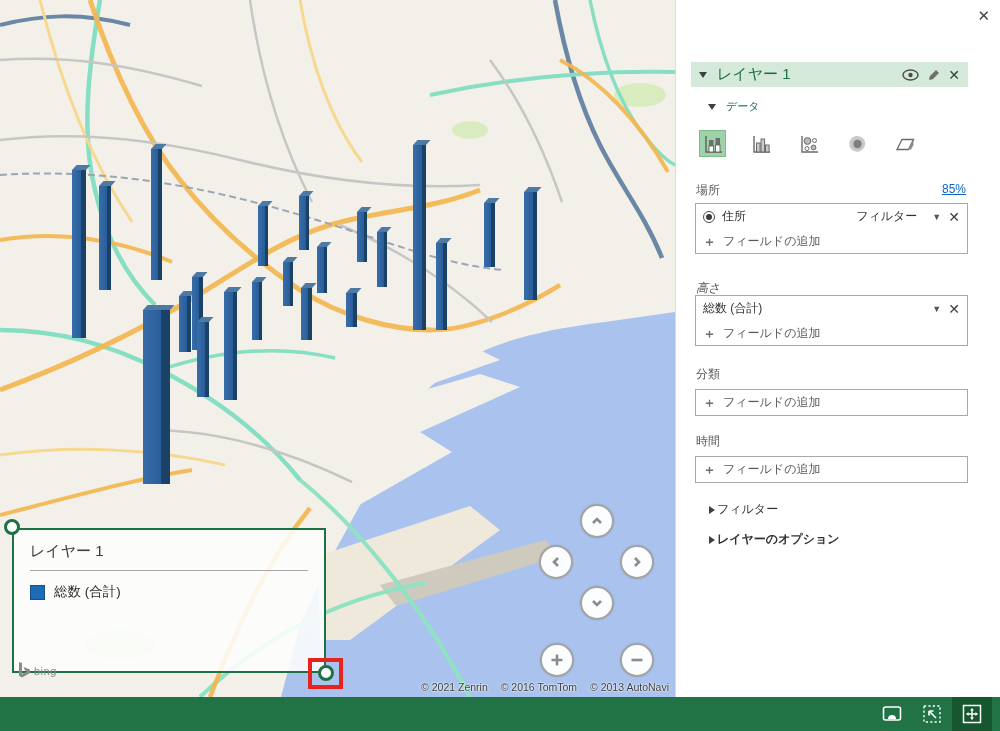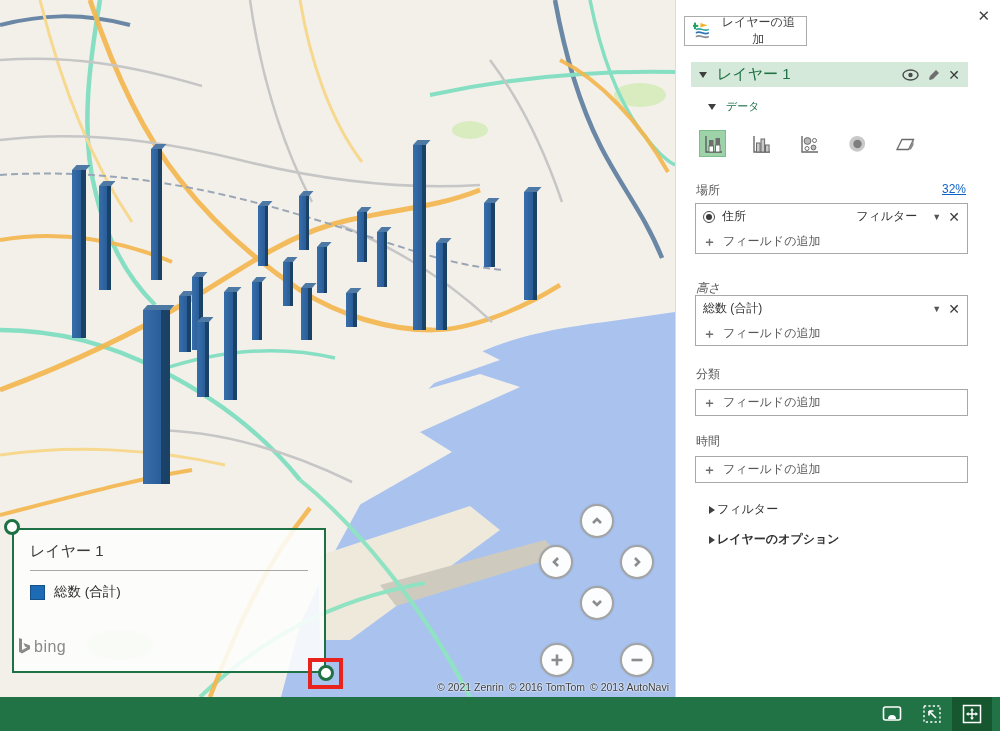--- a/index.html
+++ b/index.html
@@ -28,23 +28,23 @@
   .red-highlight { position:absolute; left:308px; top:658px; width:35px; height:31px; border:4px solid #e8231d; }
 
   
   .nav-btn { position:absolute; width:34px; height:34px; border-radius:50%; background:rgba(255,255,255,0.97);
     border:2px solid #a3a3a3; display:flex; align-items:center; justify-content:center; cursor:pointer;
     box-shadow:0 0 2px rgba(0,0,0,0.15); }
 
   
   .attribution { position:absolute; right:6px; bottom:4px; font-size:10.5px; color:#3d3d3d;
     text-shadow:0 0 2px #fff,0 0 2px #fff; white-space:nowrap; }
-  .attribution span { margin-left:2px; }
-  .bing-logo { position:absolute; left:18px; top:638px; display:flex; align-items:center; gap:3px;
-    color:#8a8a8a; font-size:16px; letter-spacing:0.5px; }
+  .attribution span { margin-left:10px; }
+  .bing-logo { position:absolute; left:18px; top:662px; display:flex; align-items:center; gap:3px;
+    color:#8a8a8a; font-size:11px; letter-spacing:0.5px; }
 
   
   .panel { position:absolute; left:675px; top:0; width:325px; height:697px; background:#fff; border-left:1px solid #dcdcdc; }
   .panel-close { position:absolute; right:10px; top:8px; font-size:15px; color:#444; cursor:pointer; line-height:1; }
   .add-layer-btn { position:absolute; left:8px; top:16px; width:123px; height:30px; border:1px solid #ababab; background:#fff;
     display:flex; align-items:center; gap:7px; padding:0 8px; cursor:pointer; }
   .add-layer-btn span { font-size:12px; color:#404040; }
 
   .layer-header { position:absolute; left:15px; top:62px; width:277px; height:25px; background:#d5e9da;
     display:flex; align-items:center; padding:0 8px; gap:10px; }
@@ -274,31 +274,20 @@
     <div class="attribution">
       <span>© 2021 Zenrin</span>
       <span>© 2016 TomTom</span>
       <span>© 2013 AutoNavi</span>
     </div>
   </div>
 
   <div class="panel">
     <div class="panel-close">✕</div>
 
-    <button class="add-layer-btn">
-      <svg width="20" height="20" viewBox="0 0 20 20">
-        <rect x="1" y="1" width="2.2" height="7" fill="#21a366"></rect>
-          <rect x="-1.4" y="3.4" width="7" height="2.2" fill="#21a366"></rect>
-        <path d="M8,1.5 L15.5,3.8 8,6.2 Z" fill="#f0b428"></path>
-        <path d="M3,11 Q6,9.5 10,11 Q14,12.5 17,11 L17,13 Q14,14.5 10,13 Q6,11.5 3,13 Z" fill="#2e75b6"></path>
-        <path d="M3,15 Q6,13.5 10,15 Q14,16.5 17,15 L17,17 Q14,18.5 10,17 Q6,15.5 3,17 Z" fill="#8a9096"></path>
-        <path d="M3,7.5 Q6,6 10,7.5 Q14,9 17,7.5 L17,9.3 Q14,10.8 10,9.3 Q6,7.8 3,9.3 Z" fill="#31a8a0"></path>
-      </svg>
-      <span>レイヤーの追加</span>
-    </button>
 
     <div class="layer-header">
       <span class="tri-down"></span>
       <span class="layer-name">レイヤー 1</span>
       <span class="hicons">
         <svg width="17" height="12">
           <ellipse cx="8.5" cy="6" rx="7.5" ry="5" fill="none" stroke="#4a4a4a" stroke-width="1.4"></ellipse>
           <circle cx="8.5" cy="6" r="2.2" fill="#4a4a4a"></circle>
         </svg>
         <svg width="13" height="13">
@@ -348,21 +337,21 @@
       </div>
       <div class="viz-btn">
         <svg width="22" height="22">
           <path d="M3,16.5 L8,6.5 H19.5 L14.5,16.5 Z" fill="#fff" stroke="#6a6a6a" stroke-width="1.3"></path>
           <path d="M14.5,16.5 L19.5,6.5 V12 L17,16.5 Z" fill="#8a8a8a"></path>
         </svg>
       </div>
     </div>
 
     <div class="fld-label" style="top:182px;">場所</div>
-    <a class="pct-link">32%</a>
+    <a class="pct-link">85%</a>
     <div class="fld-box" style="top:203px;height:51px;">
       <div class="fld-row">
         <span class="radio"></span>
         <span class="fld-text">住所</span>
         <span class="fld-sub">フィルター</span>
         <span class="caret">▼</span>
         <span class="x-glyph">✕</span>
       </div>
       <div class="fld-row">
         <span class="plus-glyph">＋</span>

